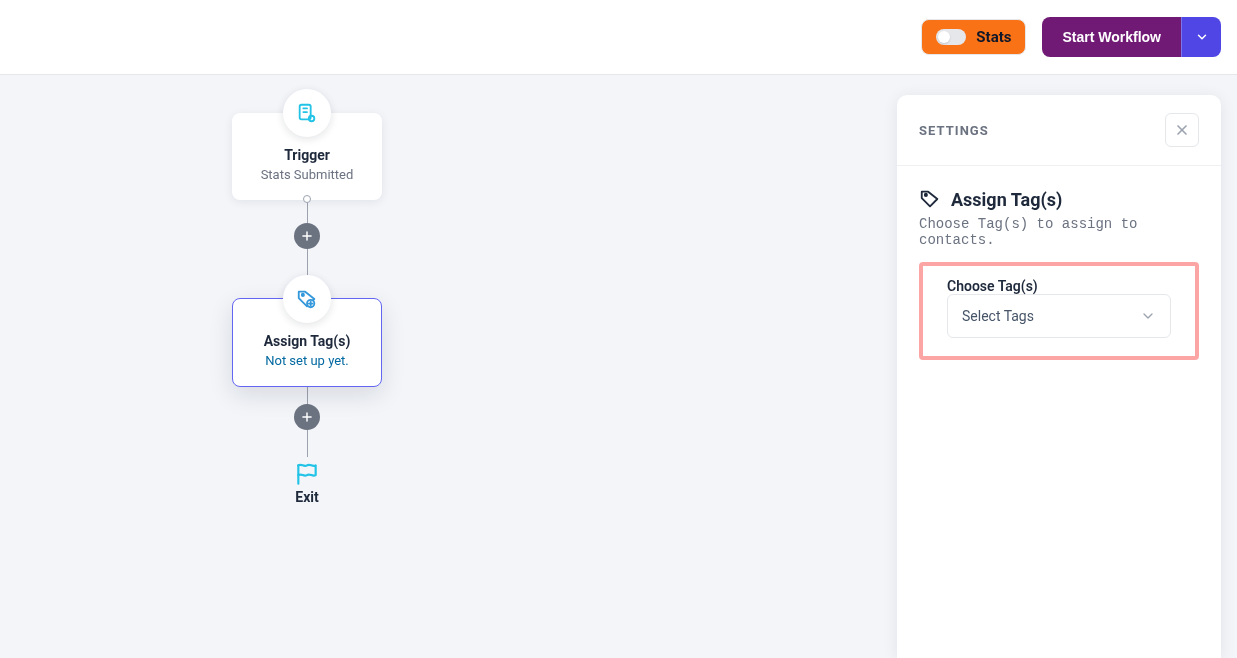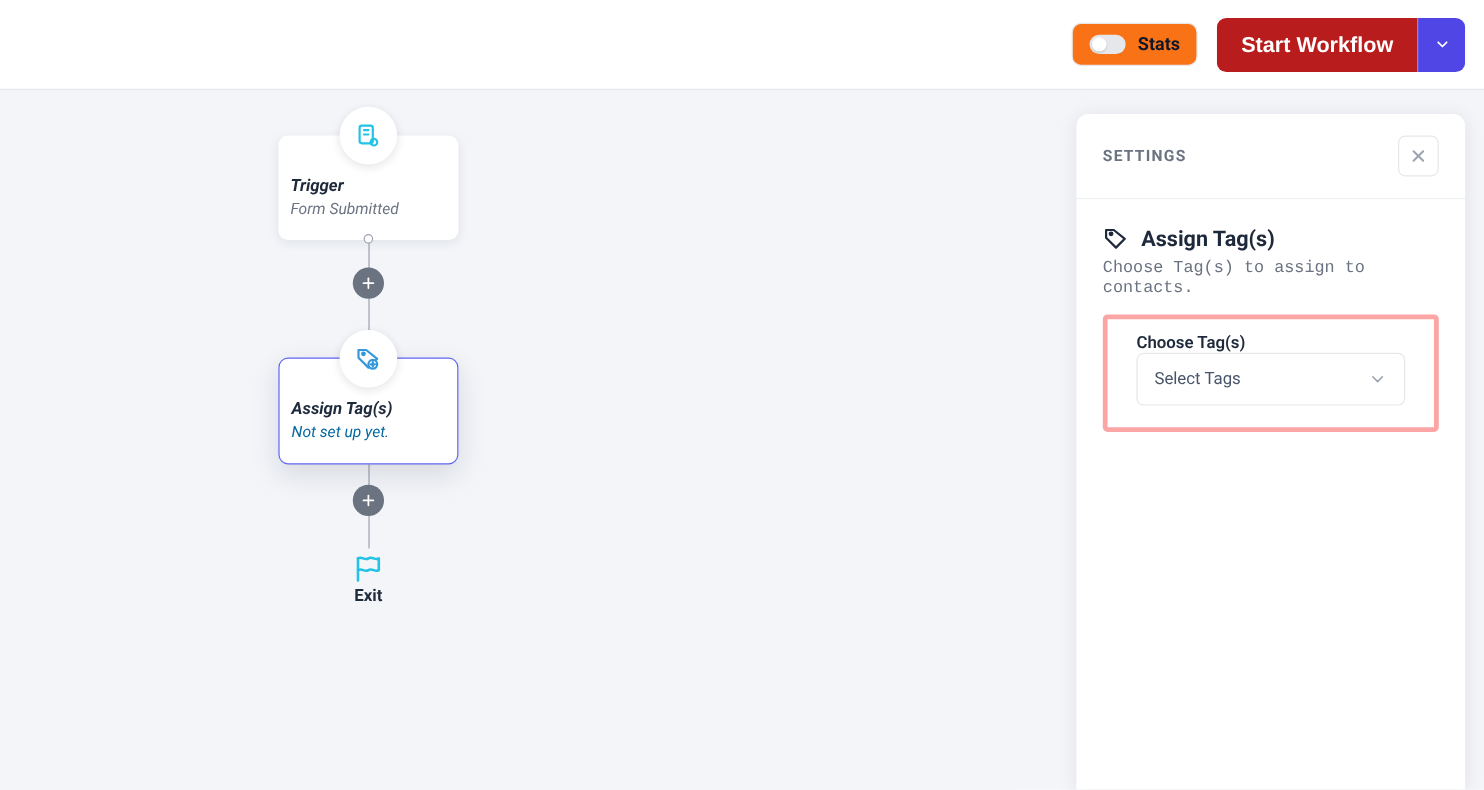--- a/index.html
+++ b/index.html
@@ -52,25 +52,25 @@
     background: #fff;
     box-shadow: 0 1px 2px rgba(0,0,0,0.15);
   }
   .stats-label { font-weight: 700; color: #0f172a; font-size: 15px; }
   .start-btn-group {
     display: flex;
     border-radius: 8px;
     overflow: hidden;
   }
   .start-btn {
-    background: #b91c1c;
+    background: #701a75;
     color: #fff;
     font-weight: 700;
     padding: 12px 20px;
-    font-size: 18px;
+    font-size: 14px;
     cursor: pointer;
     border: none;
   }
   .start-btn-drop {
     background: #4f46e5;
     border-left: 1px solid rgba(255,255,255,0.25);
     width: 40px;
     display: flex;
     align-items: center;
     justify-content: center;
@@ -96,23 +96,22 @@
     display: flex;
     flex-direction: column;
     align-items: center;
   }
   .node-card {
     position: relative;
     width: 150px;
     background: #fff;
     border-radius: 8px;
     box-shadow: 0 2px 10px rgba(15,23,42,0.08);
-    text-align: left;
+    text-align: center;
     padding: 34px 10px 18px;
-    font-style: italic;
   }
   .node-card.selected {
     border: 1.5px solid #6366f1;
     box-shadow: 0 8px 24px rgba(15,23,42,0.12);
   }
   .node-icon-circle {
     position: absolute;
     top: -24px;
     left: 50%;
     transform: translateX(-50%);
@@ -230,21 +229,21 @@
     <div class="node-card">
       <div class="node-icon-circle">
         <svg width="22" height="22" viewBox="0 0 24 24" fill="none" stroke="#22c3e6" stroke-width="2" stroke-linecap="round" stroke-linejoin="round">
           <rect x="4" y="3" width="12" height="16" rx="2"></rect>
           <line x1="8" y1="7" x2="12" y2="7"></line>
           <line x1="8" y1="11" x2="12" y2="11"></line>
           <circle cx="17" cy="18" r="3"></circle>
         </svg>
       </div>
       <div class="node-title">Trigger</div>
-      <div class="node-sub">Form Submitted</div>
+      <div class="node-sub">Stats Submitted</div>
     </div>
 
     <div class="dot-on-edge"></div>
     <div class="connector"></div>
     <div class="add-circle">
       <svg width="14" height="14" viewBox="0 0 24 24" fill="none" stroke="#fff" stroke-width="2.5" stroke-linecap="round" stroke-linejoin="round">
           <line x1="12" y1="5" x2="12" y2="19"></line>
           <line x1="5" y1="12" x2="19" y2="12"></line>
         </svg>
     </div>

